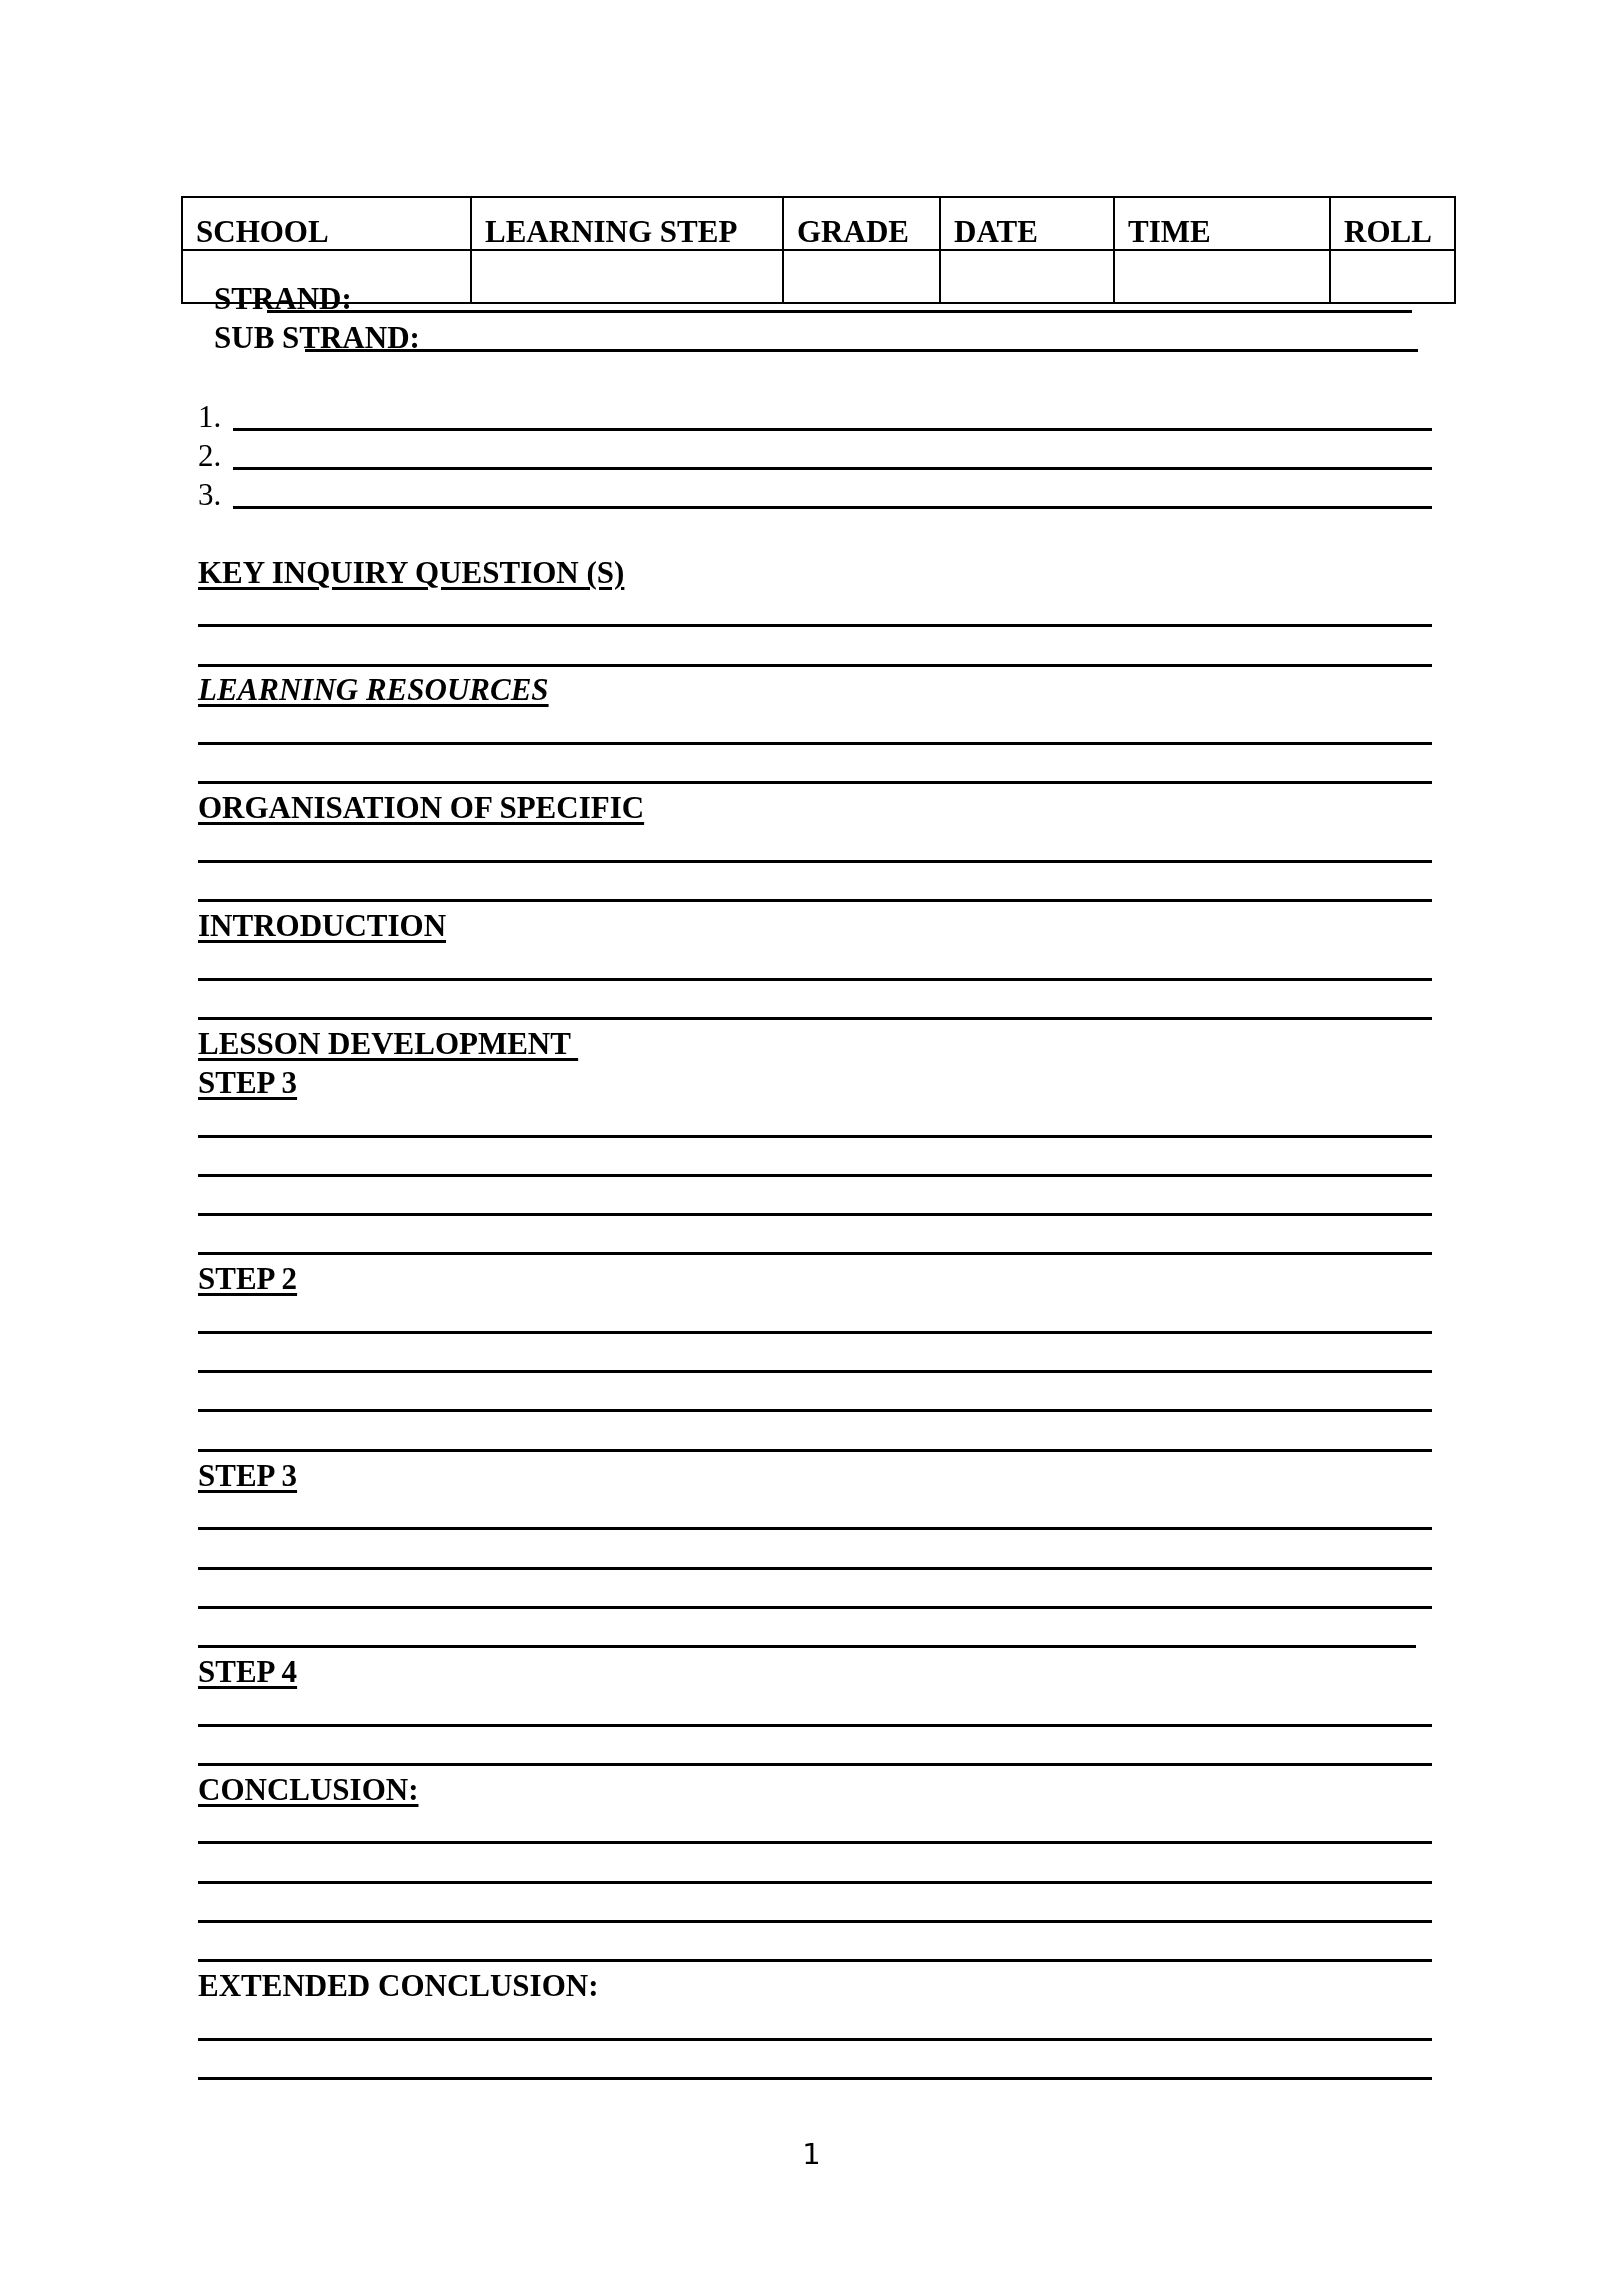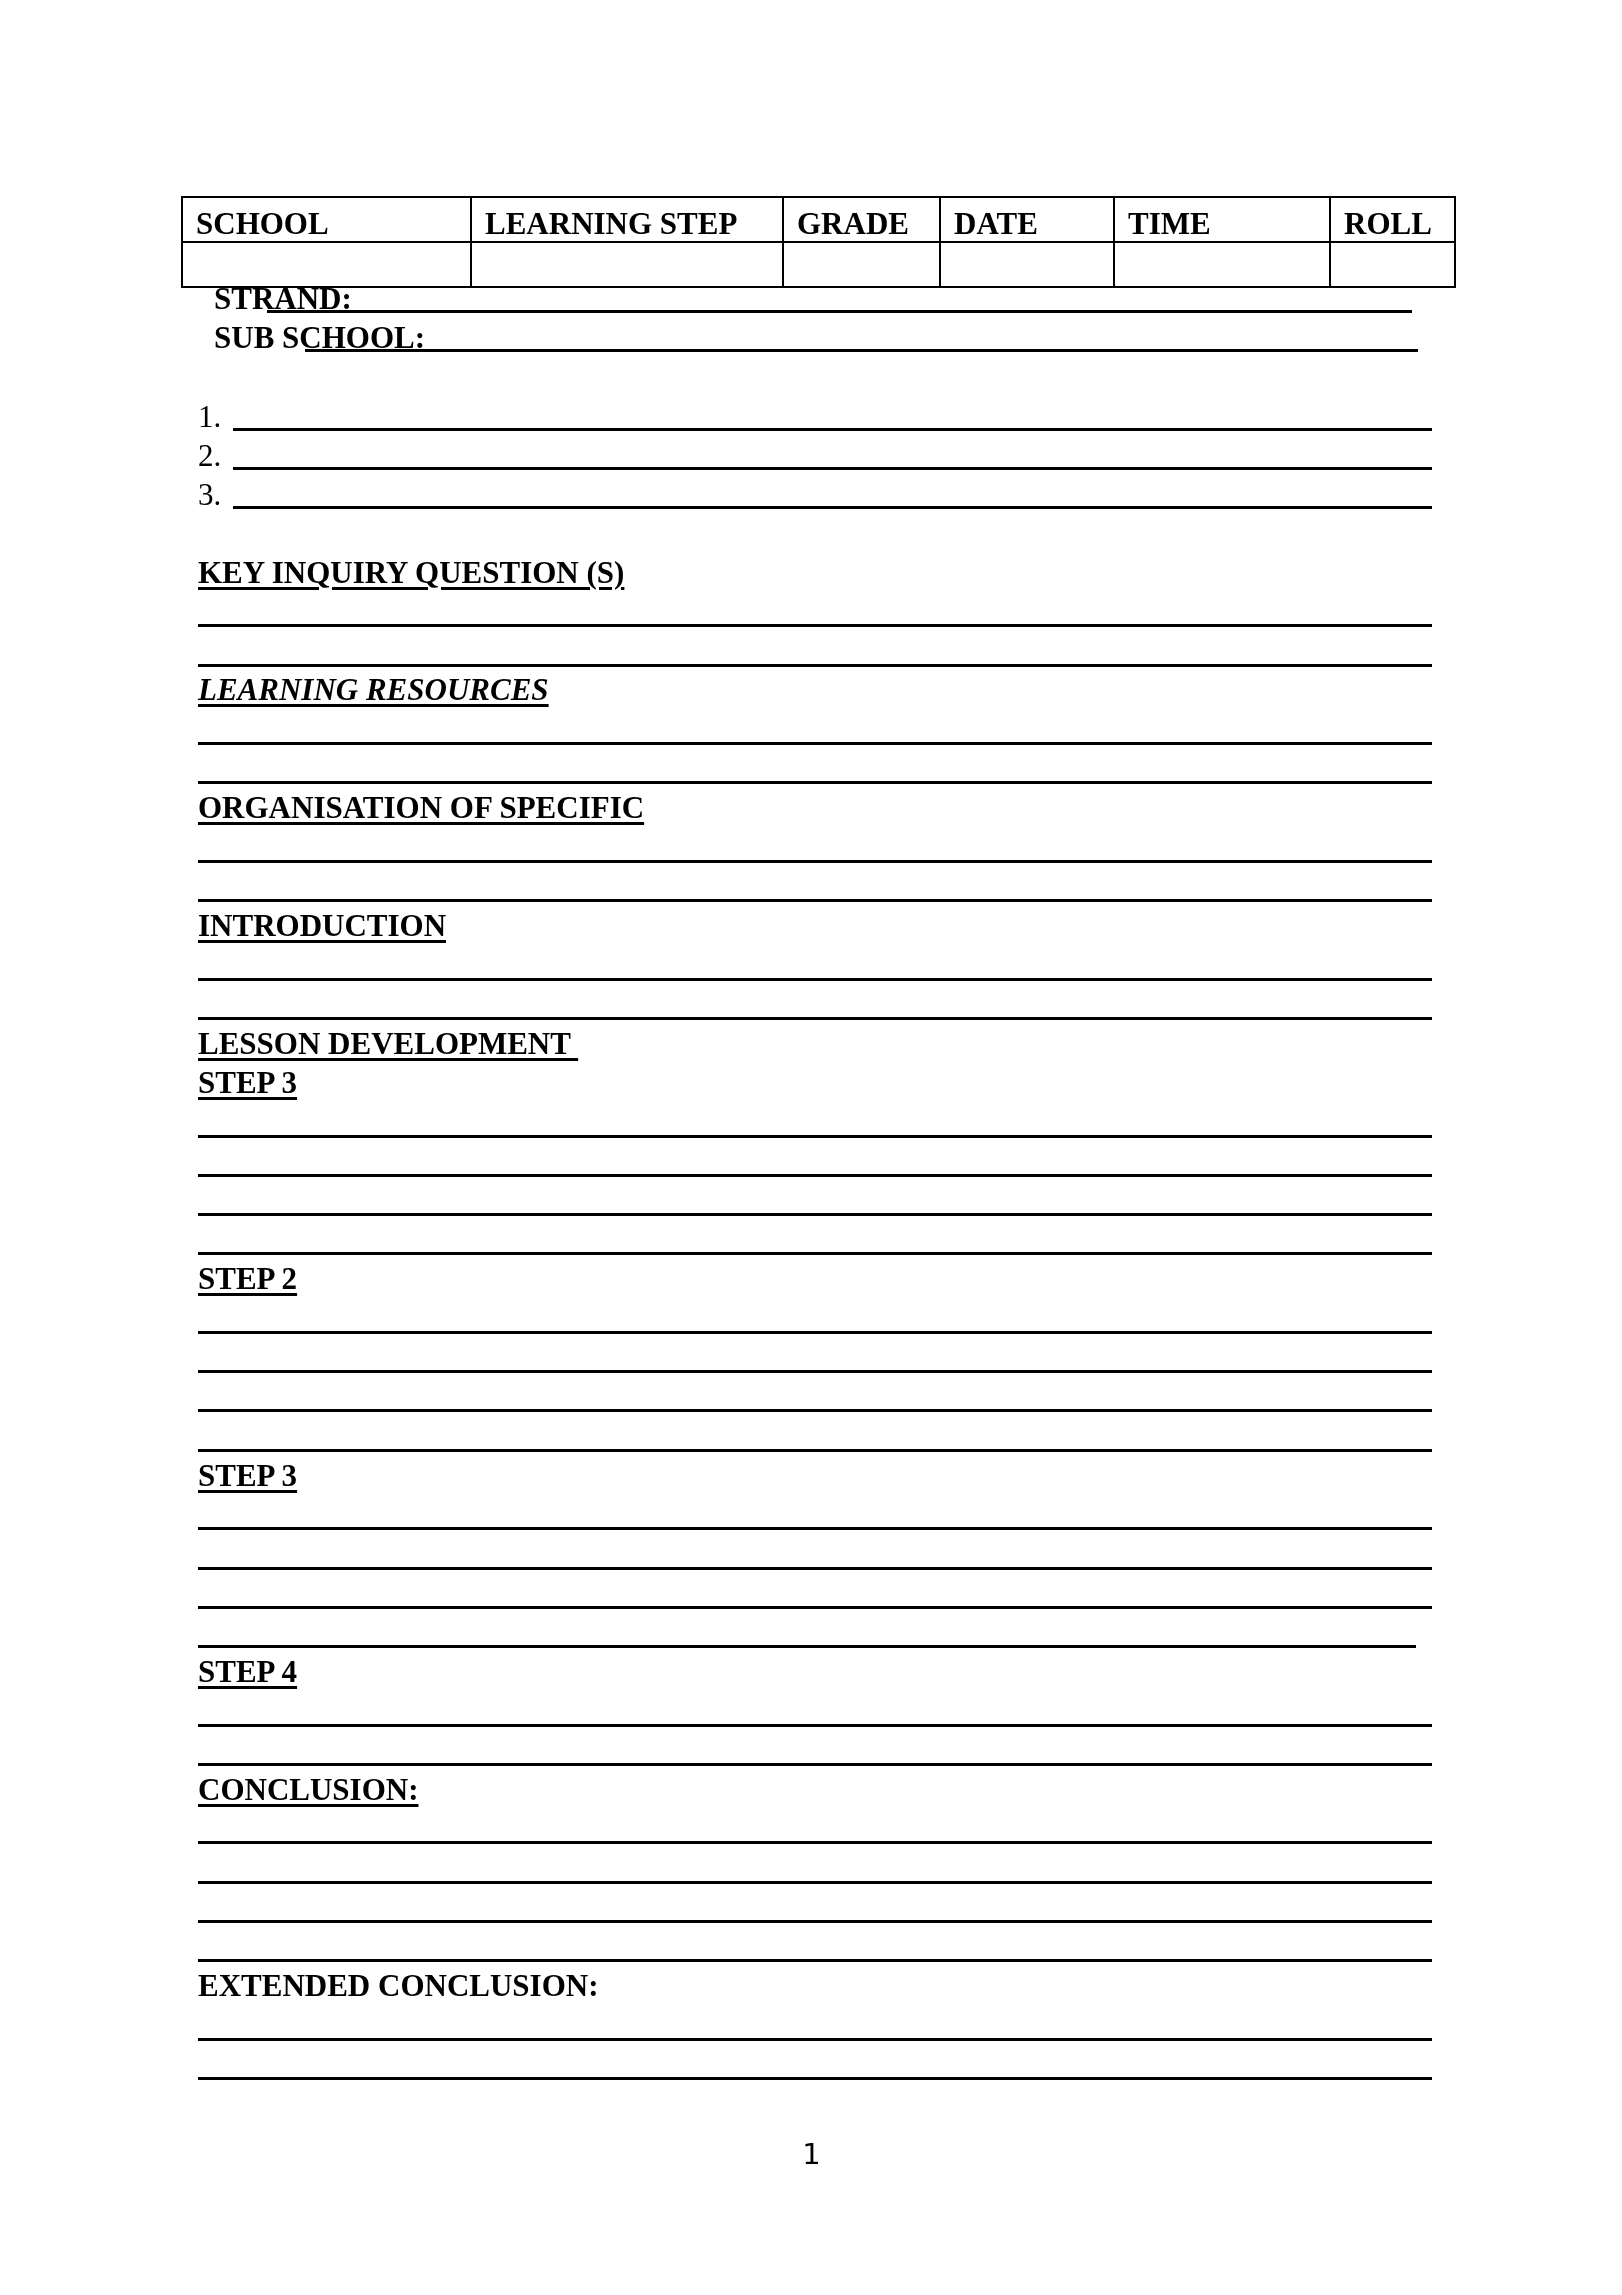--- a/index.html
+++ b/index.html
@@ -26,21 +26,21 @@
       position: absolute;
       left: 181px;
       top: 196px;
       width: 1273px;
       border-collapse: collapse;
       table-layout: fixed;
     }
     .hdr-table td {
       border: 2.6px solid #000;
       height: 35px;
-      padding: 8px 0 0 13px;
+      padding: 16px 0 0 13px;
       font-weight: bold;
       font-size: 31px;
       line-height: 35px;
       vertical-align: middle;
       white-space: nowrap;
       overflow: hidden;
     }
     .hdr-table tr.values td {
       height: 35px;
     }
@@ -115,21 +115,21 @@
     </tr>
   </tbody>
     </table>
 
   <div class="line-row bold" style="top:280px;">
     <span>STRAND</span><span>:</span>
   </div>
   <div class="rule" style="left:267px; top:310px; width:1145px;"></div>
 
   <div class="line-row bold" style="top:319px;">
-    <span>SUB SCHOOL</span><span>:</span>
+    <span>SUB STRAND</span><span>:</span>
   </div>
   <div class="rule" style="left:305px; top:349px; width:1113px;"></div>
 
 
   <div class="line-row" style="top:398px;">1.</div>
   <div class="rule" style="left:204px; top:428px; width:1224px; left:233px; width:1199px;"></div>
   <div class="line-row" style="top:437px;">2.</div>
   <div class="rule" style="left:233px; top:467px; width:1199px;"></div>
   <div class="line-row" style="top:476px;">3.</div>
   <div class="rule" style="left:233px; top:506px; width:1199px;"></div>

